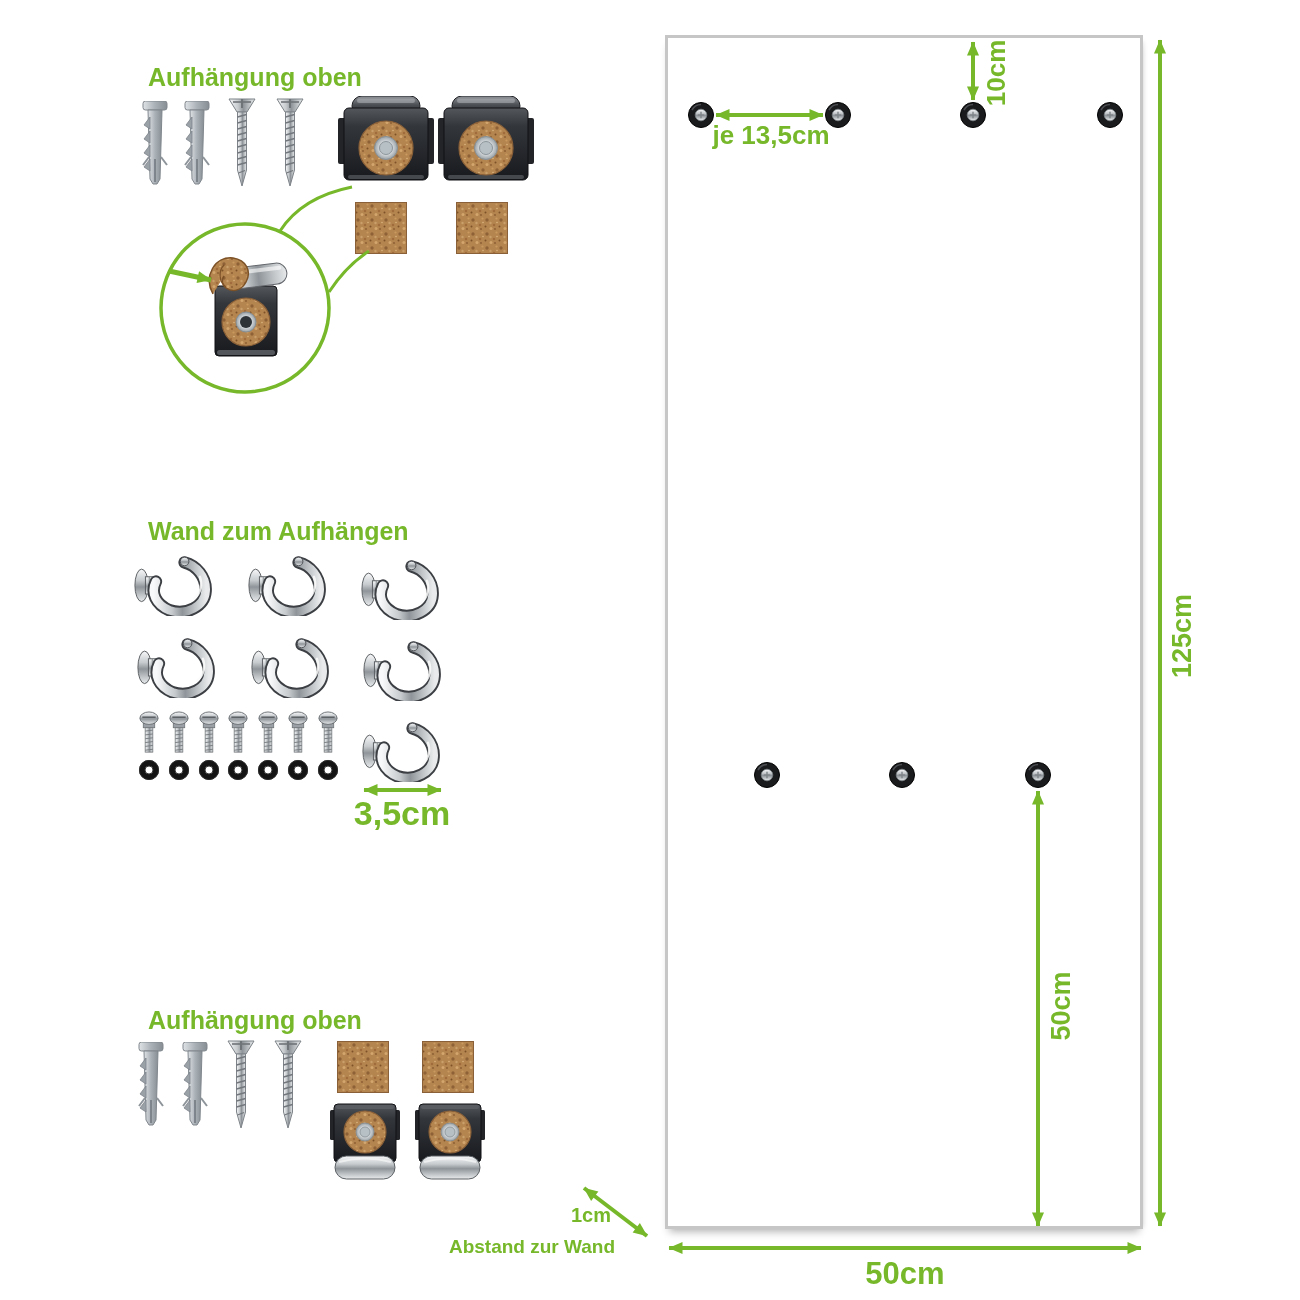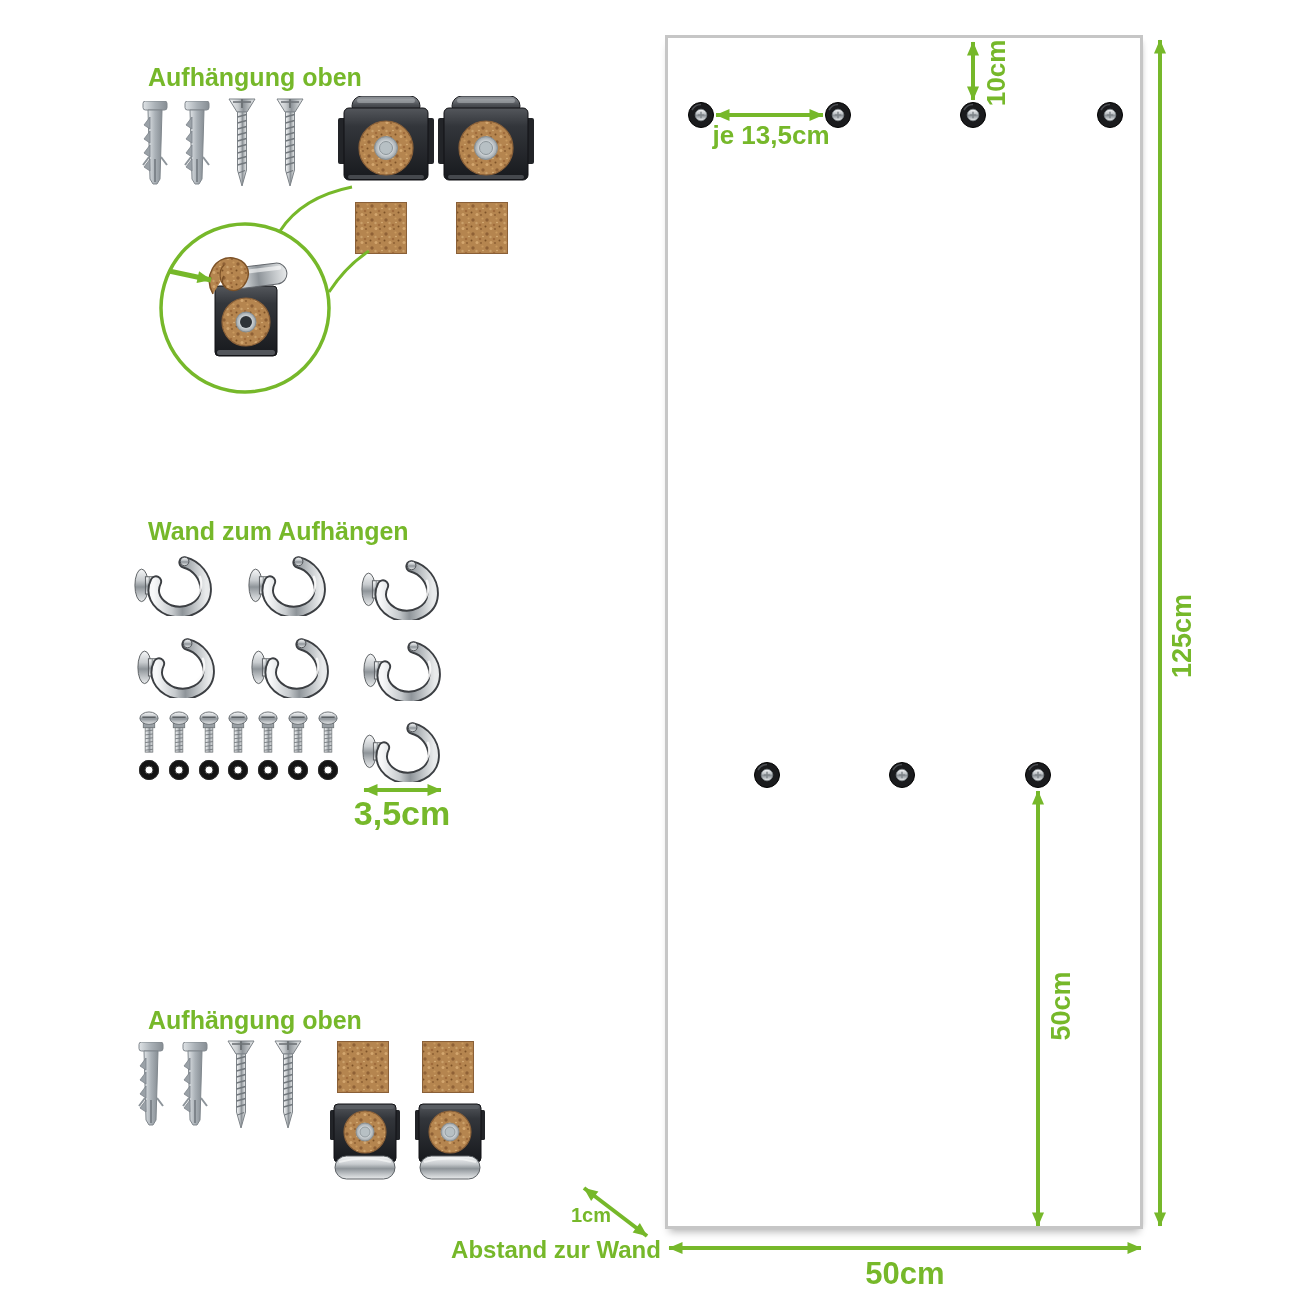--- a/index.html
+++ b/index.html
@@ -346,16 +346,16 @@
     </g>
     <line x1="169" y1="271" x2="211" y2="280" stroke="#76b82a" stroke-width="5" marker-end="url(#ah)"></line>
   </svg>
 
   <div class="dim" style="left:771px;top:120px;font-size:26px">je 13,5cm</div>
   <div class="vdim" style="left:996px;top:73px;font-size:26px">10cm</div>
   <div class="vdim" style="left:1182px;top:636px;font-size:27px">125cm</div>
   <div class="vdim" style="left:1061px;top:1006px;font-size:27px">50cm</div>
   <div class="dim" style="left:905px;top:1256px;font-size:31px">50cm</div>
   <div class="dim" style="left:591px;top:1204px;font-size:20px">1cm</div>
-  <div class="dim" style="left:556px;top:1236px;font-size:24px">Abstand zur Wand</div>
+  <div class="dim" style="left:532px;top:1236px;font-size:19px">Abstand zur Wand</div>
   <div class="dim" style="left:402px;top:794px;font-size:34px">3,5cm</div>
 
 </div>
 
 </body></html>

